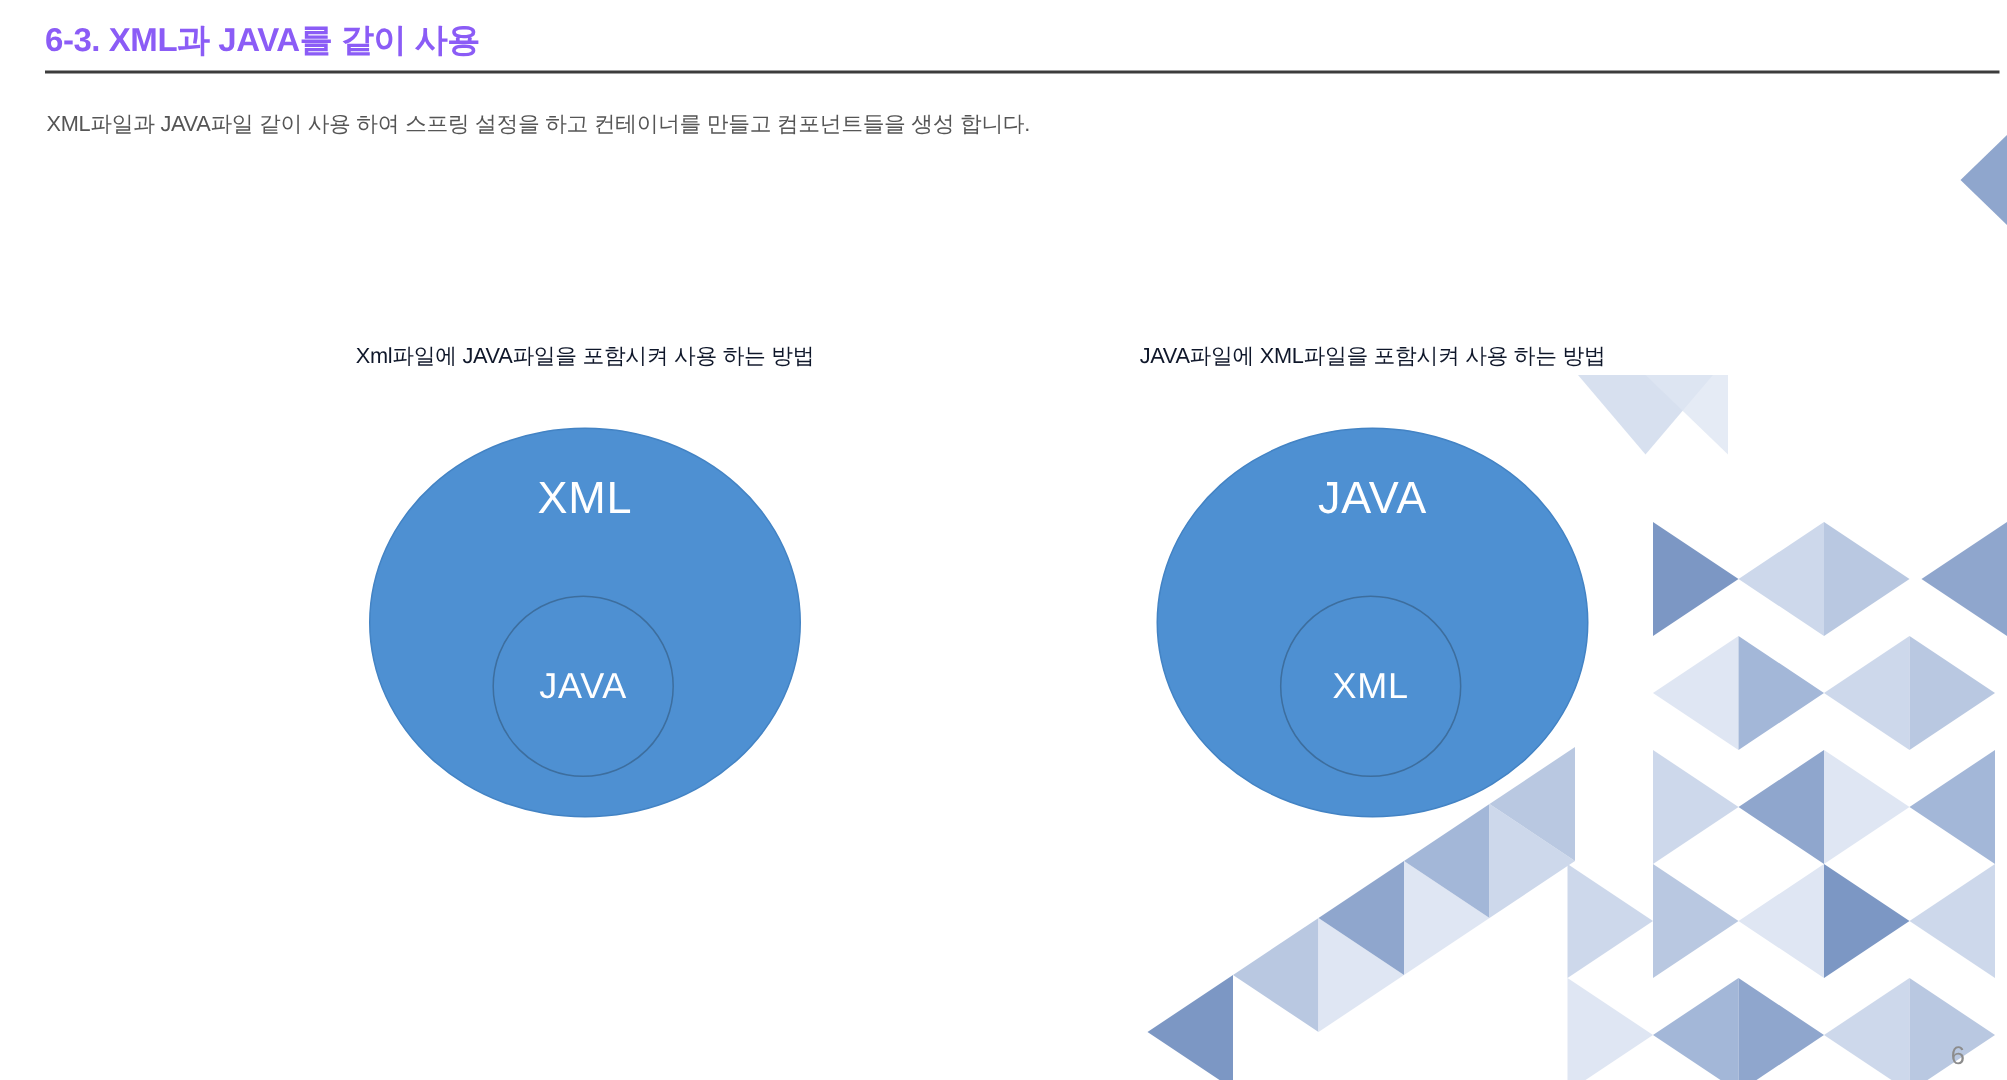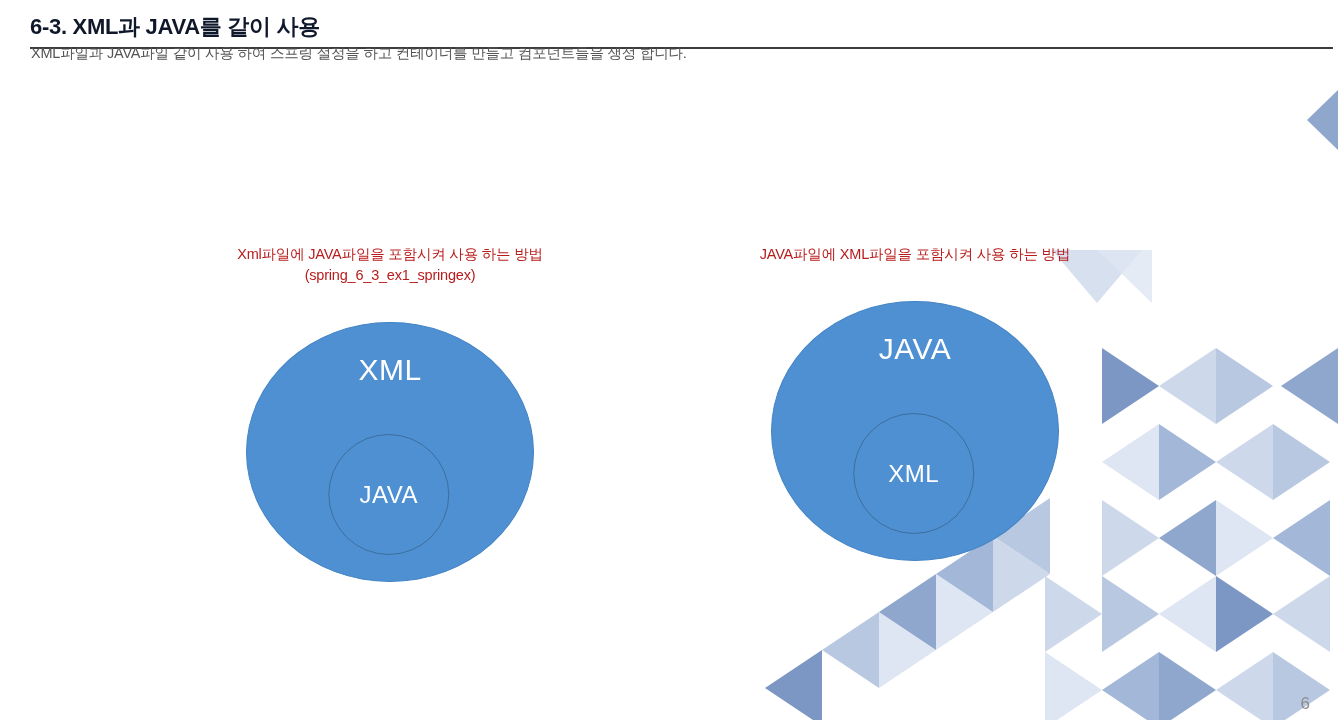--- a/index.html
+++ b/index.html
@@ -7,37 +7,37 @@
     position:relative;
     width:1338px;height:720px;
     background:#ffffff;
     overflow:hidden;
     font-family:"Liberation Sans","DejaVu Sans",sans-serif;
   }
   .bg-deco{position:absolute;inset:0;z-index:0;}
   .content{position:absolute;inset:0;z-index:1;}
   .title{
     position:absolute;left:30px;top:12px;
-    font-size:22px;font-weight:bold;color:#0f172a;
+    font-size:22px;font-weight:bold;color:#8b5cf6;
     letter-spacing:-0.3px;
   }
   .title-rule{
     position:absolute;left:30px;right:5px;top:47px;
     border-top:2px solid #3c3c3c;height:0;
   }
   .subtitle{
-    position:absolute;left:31px;top:44px;
+    position:absolute;left:31px;top:73px;
     font-size:14.5px;color:#555555;letter-spacing:-0.2px;
   }
   .diagram{
     position:absolute;top:228px;width:470px;text-align:center;
   }
   .diagram.d0{left:155px;}
   .diagram.d1{left:680px;}
-  .caption{font-size:14.5px;color:#b91c1c;line-height:1.45;letter-spacing:-0.2px;margin-top:16px;}
+  .caption{font-size:14.5px;color:#0f172a;line-height:1.45;letter-spacing:-0.2px;}
   .outer-circle{
     position:relative;
     margin:36px auto 0;
     width:288px;height:260px;
     border-radius:50%;
     background:var(--circle-fill,#4E90D2);
     border:1px solid var(--circle-border,#4383C4);
     box-sizing:border-box;
   }
   .outer-label{
@@ -106,21 +106,20 @@
 
   <div class="content">
 
     <div class="title">6-3. XML과 JAVA를 같이 사용</div>
     <div class="title-rule"></div>
     <div class="subtitle">XML파일과 JAVA파일 같이 사용 하여 스프링 설정을 하고 컨테이너를 만들고 컴포넌트들을 생성 합니다.</div>
 
     <div class="diagram d0">
       <div class="caption">
         <div>Xml파일에 JAVA파일을 포함시켜 사용 하는 방법</div>
-        <div>(spring_6_3_ex1_springex)</div>
       </div>
       <div class="outer-circle">
         <div class="outer-label">XML</div>
         <div class="inner-circle">
           <span class="inner-label">JAVA</span>
         </div>
       </div>
     </div>
 
     <div class="diagram d1">

